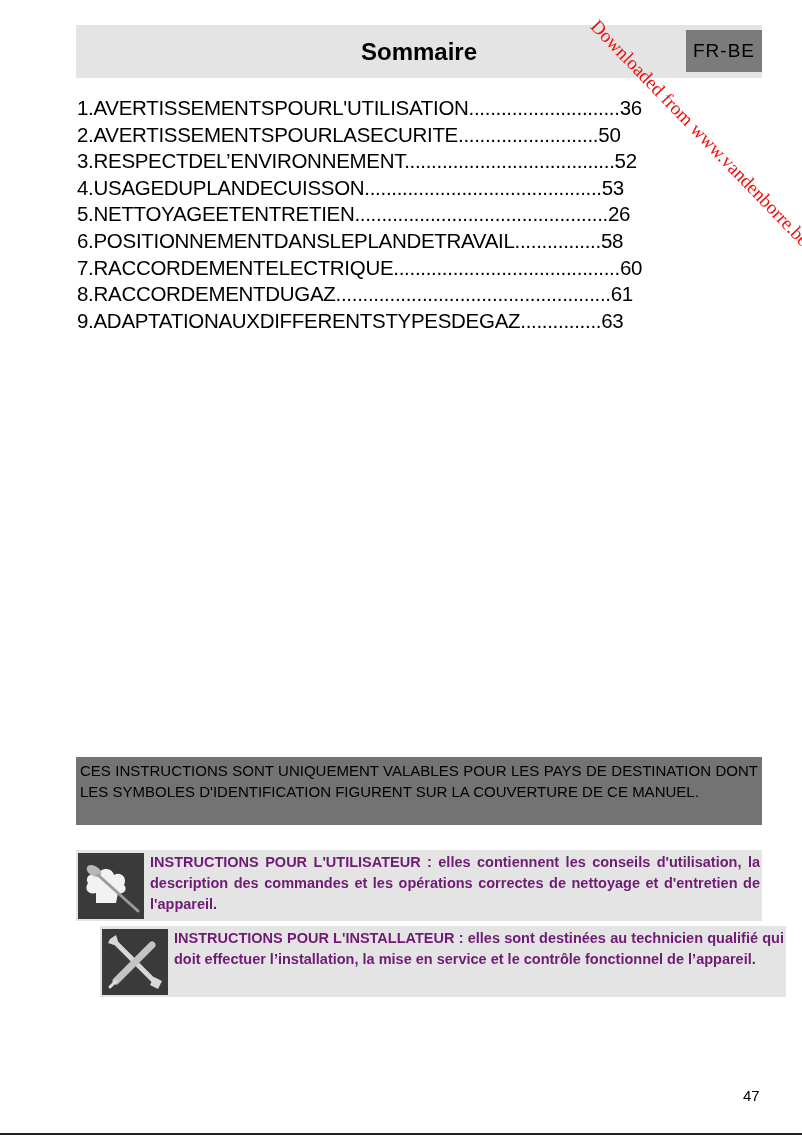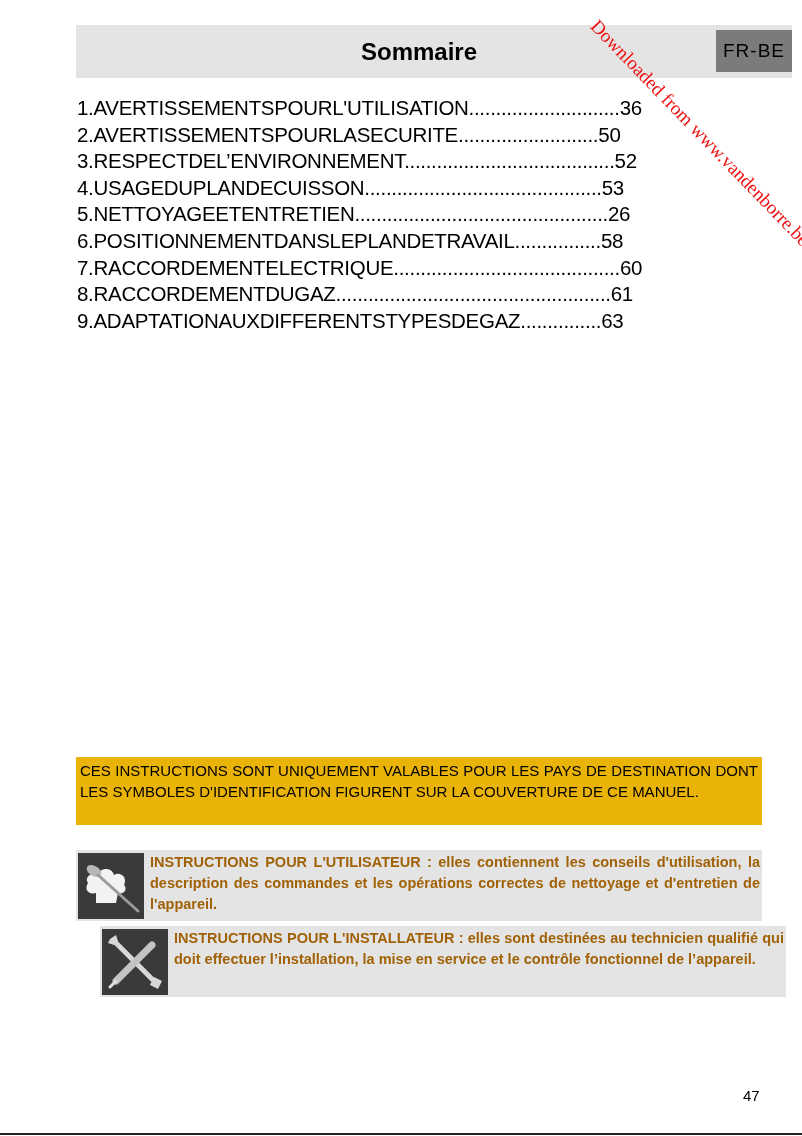--- a/index.html
+++ b/index.html
@@ -3,50 +3,49 @@
 <meta charset="utf-8">
 <style>
   html, body { margin: 0; padding: 0; }
   body {
     width: 802px; height: 1136px; position: relative; background: #ffffff;
     font-family: "Liberation Sans", sans-serif; color: #000; overflow: hidden;
   }
   .header {
     position: absolute; left: 76px; top: 25px; width: 686px; height: 53px;
     background: #e4e4e4;
-    padding-left: 30px;
   }
   .header-title {
     position: absolute; left: 0; top: 0; width: 686px; height: 53px; line-height: 53px;
     text-align: center; font-weight: bold; font-size: 24px; letter-spacing: 0px;
   }
   .lang-badge {
     position: absolute; right: 0; top: 5px; width: 76px; height: 42px;
     background: #7b7b7b; color: #000000; font-size: 19px; line-height: 42px;
     text-align: center; letter-spacing: 1px;
   }
   .toc { position: absolute; left: 77px; top: 95px; width: 700px; }
   .toc-item {
     font-size: 20.5px; line-height: 26.6px; white-space: nowrap; letter-spacing: -0.3px;
   }
   .notice {
     position: absolute; left: 76px; top: 757px; width: 686px; height: 68px;
-    background: #eab308; box-sizing: border-box; padding: 3px 4px 0 4px;
+    background: #737373; box-sizing: border-box; padding: 3px 4px 0 4px;
     font-size: 15px; line-height: 21px; text-align: justify; text-align-last: left;
   }
   .info-box {
     position: absolute; left: 76px; width: 686px; height: 71px; background: #e4e4e4;
   }
   .info-icon {
     position: absolute; left: 2px; top: 3px; width: 66px; height: 66px; background: #3a3a3a;
   }
   .info-text {
     position: absolute; left: 74px; top: 2px; width: 610px;
     font-size: 14.5px; line-height: 21px; font-weight: bold; text-align: justify;
-    text-align-last: left; color: #a16207;
+    text-align-last: left; color: #701a75;
   }
   .page-number {
     position: absolute; left: 743px; top: 1087px; font-size: 15px;
   }
   .bottom-rule {
     position: absolute; left: 0; top: 1133px; width: 802px; height: 2px; background: #222;
   }
   .watermark {
     position: absolute; left: 520px; top: 122px; width: 360px;
     transform: rotate(46deg); transform-origin: center;

